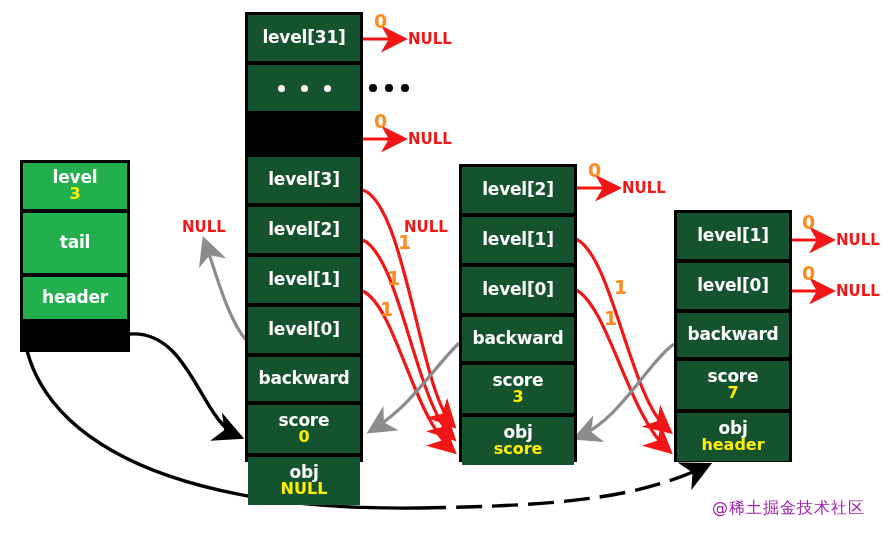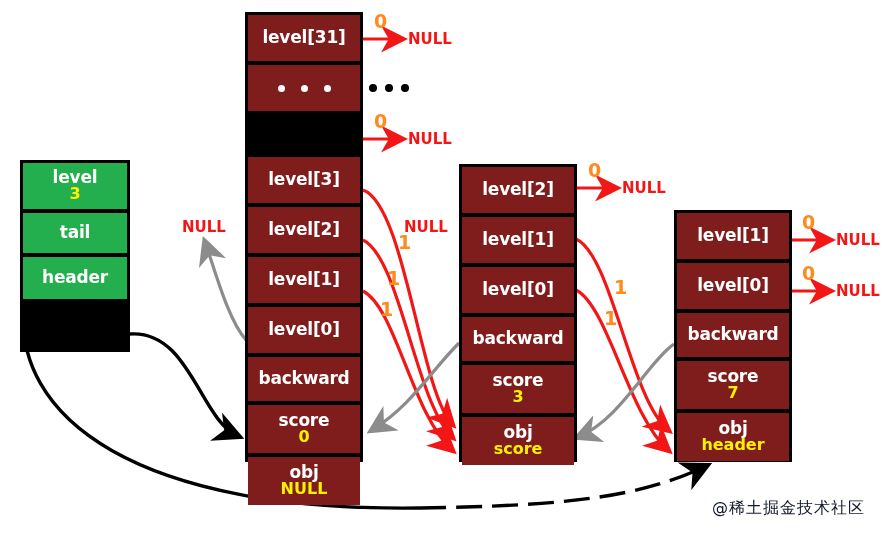--- a/index.html
+++ b/index.html
@@ -5,35 +5,35 @@
   html,body{margin:0;padding:0;background:#ffffff;}
   body{width:886px;height:538px;font-family:"DejaVu Sans","Liberation Sans",sans-serif;}
   #stage{position:relative;width:886px;height:538px;overflow:hidden;background:#fff;}
   svg#wires{position:absolute;left:0;top:0;width:886px;height:538px;pointer-events:none;}
 
   .node{position:absolute;background:#000;border:3px solid #000;box-sizing:border-box;}
   .cell{position:relative;box-sizing:border-box;display:flex;flex-direction:column;
         align-items:center;justify-content:center;color:#ffffff;font-weight:bold;
         line-height:1.05;margin-bottom:4px;}
   .cell:last-child{margin-bottom:0;justify-content:center;}
-  .cell.blue{background:#7f1d1d;}
+  .cell.blue{background:#14532d;}
   .cell.green{background:#23AF4E;}
   .cell .k{font-size:17px;letter-spacing:-0.2px;}
   .cell .v{font-size:16px;color:#FFF200;margin-top:-1px;}
   .cell.green .k{font-size:17px;color:#ffffff;}
   .cell.green .v{font-size:16px;color:#FFF200;}
   .dots{display:flex;gap:16px;align-items:center;justify-content:center;height:100%;}
   .dots i{display:block;width:7px;height:7px;border-radius:50%;background:#fff;}
 
   .lbl{position:absolute;font-weight:bold;white-space:nowrap;}
   .lbl.null{color:#F21616;font-size:15px;}
   .lbl.span{color:#FF8A1E;font-size:19px;}
   .ellipsis-out{position:absolute;display:flex;gap:8px;}
   .ellipsis-out i{display:block;width:8px;height:8px;border-radius:50%;background:#000;}
-  .watermark{position:absolute;color:#0f172a;font-size:16px;letter-spacing:1px;}
+  .watermark{position:absolute;color:#a21caf;font-size:16px;letter-spacing:1px;}
 </style>
 </head>
 <body>
 
 <div id="stage">
 
   <svg id="wires" viewBox="0 0 886 538">
     <defs>
       <marker id="ar-red" markerWidth="9" markerHeight="9" refX="7" refY="4.5" orient="auto">
         <path d="M0,0 L9,4.5 L0,9 L2.6,4.5 z" fill="#F21616"></path>
@@ -106,21 +106,21 @@
       <path d="M24,300 C10,420 140,512 420,508" fill="none" stroke="#000" stroke-width="3.4"></path>
       <path d="M420,508 C560,506 640,498 706,466" fill="none" stroke="#000" stroke-width="3.4" stroke-dasharray="26 10" marker-end="url(#ar-black)"></path>
     </g>
   </svg>
 
   <div class="node" id="zsl" style="left:20px;top:160px;width:110px;height:192px;">
     <div class="cell green" style="height:46px;">
       <span class="k">level</span>
       <span class="v">3</span>
     </div>
-    <div class="cell green" style="height:40px;">
+    <div class="cell green" style="height:60px;">
       <span class="k">tail</span>
     </div>
     <div class="cell green" style="height:42px;">
       <span class="k">header</span>
     </div>
   </div>
 
   <div class="node" id="n1" style="left:245px;top:12px;width:118px;height:450px;">
     <div class="cell blue" style="height:46px;">
       <span class="k">level[31]</span>

